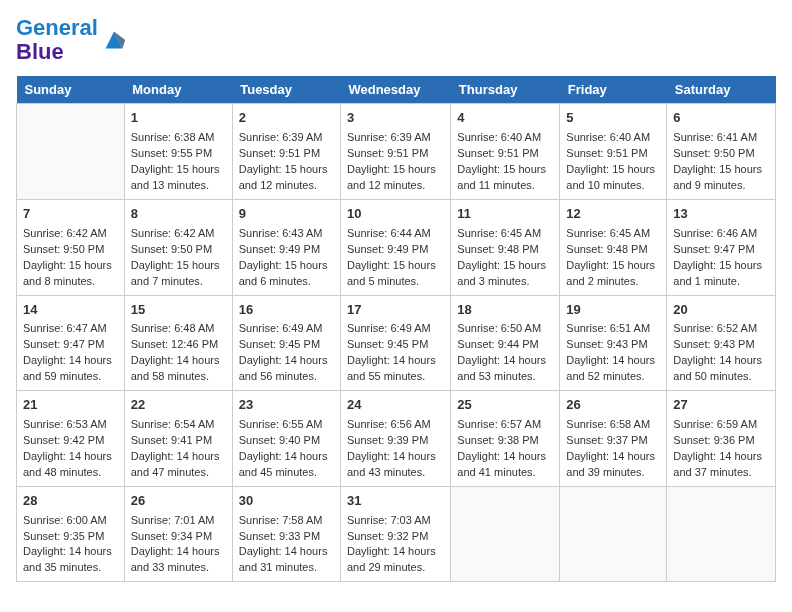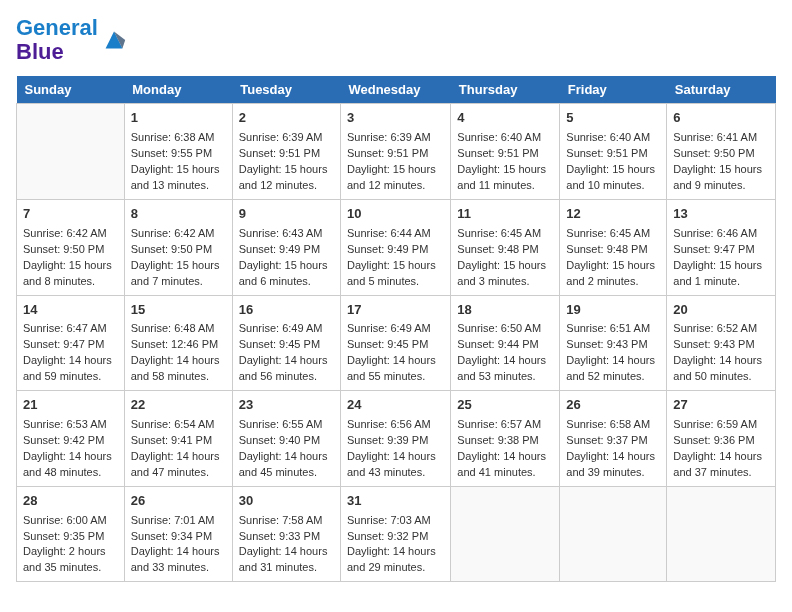--- a/index.html
+++ b/index.html
@@ -283,21 +283,21 @@
           <div>Sunrise: 6:59 AM</div>
           <div>Sunset: 9:36 PM</div>
           <div>Daylight: 14 hours and 37 minutes.</div>
         </td>
       </tr>
       <tr>
         <td>
           <span class="day-num">28</span>
           <div>Sunrise: 6:00 AM</div>
           <div>Sunset: 9:35 PM</div>
-          <div>Daylight: 2 hours and 35 minutes.</div>
+          <div>Daylight: 14 hours and 35 minutes.</div>
         </td>
         <td>
           <span class="day-num">26</span>
           <div>Sunrise: 7:01 AM</div>
           <div>Sunset: 9:34 PM</div>
           <div>Daylight: 14 hours and 33 minutes.</div>
         </td>
         <td>
           <span class="day-num">30</span>
           <div>Sunrise: 7:58 AM</div>

